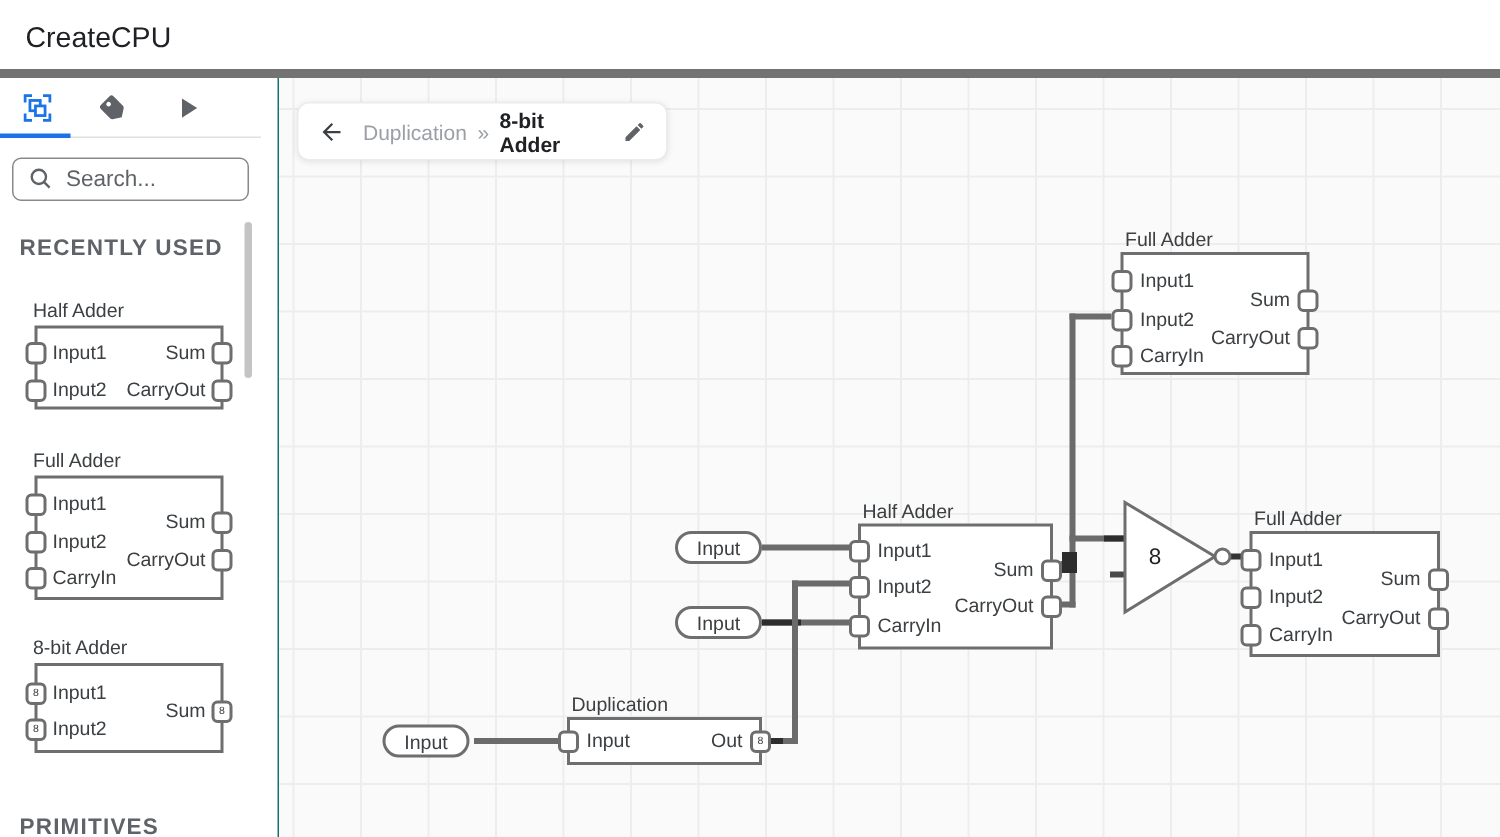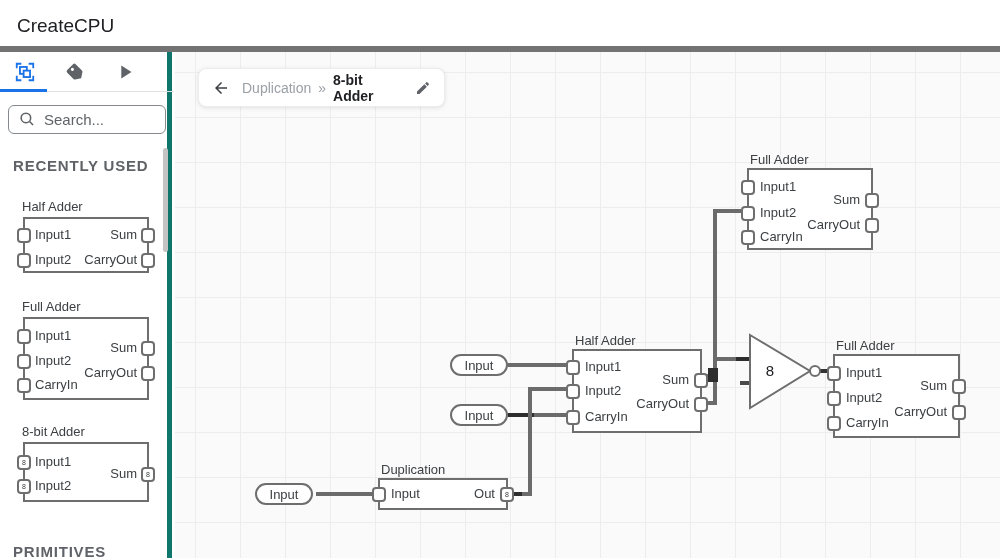--- a/index.html
+++ b/index.html
@@ -6,22 +6,22 @@
   html,body { width:1000px; height:558px; overflow:hidden; background:#fff;
               font-family:"Liberation Sans", sans-serif; }
 
   
   #header { position:absolute; left:0; top:0; width:1000px; height:52px;
             background:#fff; border-bottom:6px solid #737373; z-index:20; }
   #app-title { position:absolute; left:17px; top:0; line-height:51px;
                font-size:19px; color:#202124; }
 
   
-  #sidebar { position:absolute; left:0; top:52px; width:172px; height:506px;
-             background:#fff; border-right:5px solid #0f766e; z-index:10; }
+  #sidebar { position:absolute; left:0; top:52px; width:186px; height:506px;
+             background:#fff; border-right:1px solid #0f766e; z-index:10; }
   #tabbar { position:absolute; left:0; top:0; width:174px; height:40px;
             border-bottom:1px solid #e0e0e0; display:flex; }
   .tab { width:50px; height:39px; display:flex; align-items:center; justify-content:center; }
   #tab-underline { position:absolute; left:0; top:37px; width:47px; height:3px; background:#1a73e8; }
   #searchbox { position:absolute; left:8px; top:53px; width:158px; height:29px;
                border:1.5px solid #85898d; border-radius:6px; background:#fff;
                display:flex; align-items:center; padding-left:9px; }
   #search-input { border:none; outline:none; width:110px; font-size:15px;
                   font-family:"Liberation Sans",sans-serif; color:#3c4043; margin-left:7px; background:transparent; }
   #search-input::placeholder { color:#5f6368; opacity:1; }

